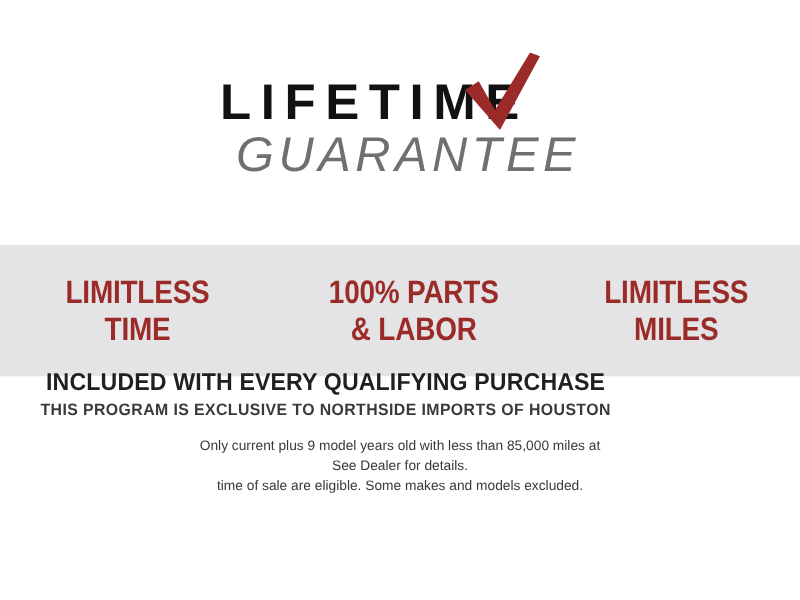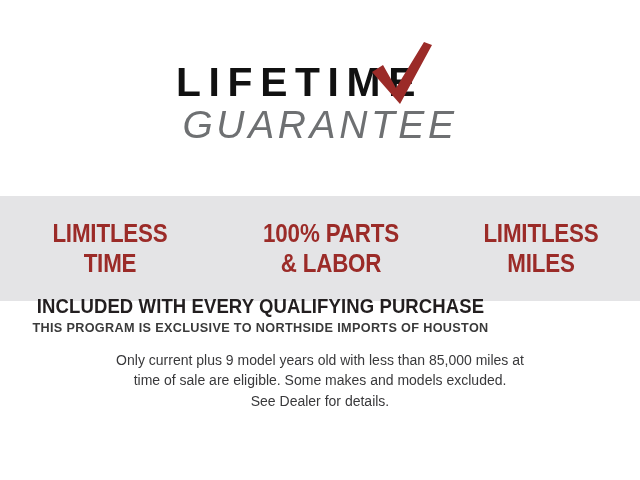--- a/index.html
+++ b/index.html
@@ -55,21 +55,21 @@
     position: absolute;
     left: 0;
     top: 63px;
     width: 288px;
     font-size: 39px;
     font-weight: 500;
     font-style: italic;
     color: #6e7072;
     letter-spacing: 3.6px;
     line-height: 1;
-    text-align: center;
+    text-align: right;
     white-space: nowrap;
   }
   .logo-check {
     position: absolute;
     left: 196px;
     top: 0px;
     width: 60px;
     height: 72px;
     pointer-events: none;
   }
@@ -128,21 +128,21 @@
   }
 
   
   .disclaimer-block {
     position: absolute;
     left: 50%;
     transform: translateX(-50%);
     top: 350px;
     width: 568px;
     text-align: center;
-    font-size: 14px;
+    font-size: 11px;
     color: #39393b;
     line-height: 1.45;
     font-weight: 400;
   }
   .disclaimer-line { display: block; white-space: nowrap; }
 </style>
 </head>
 <body>
 
 <div class="ad-canvas">
@@ -178,17 +178,17 @@
 
   </div>
 
   <div class="included-block">
     <div class="included-main">INCLUDED WITH EVERY QUALIFYING PURCHASE</div>
     <div class="included-sub">THIS PROGRAM IS EXCLUSIVE TO NORTHSIDE IMPORTS OF HOUSTON</div>
   </div>
 
   <div class="disclaimer-block">
     <span class="disclaimer-line">Only current plus 9 model years old with less than 85,000 miles at</span>
+    <span class="disclaimer-line">See Dealer for details.</span>
     <span class="disclaimer-line">time of sale are eligible. Some makes and models excluded.</span>
-    <span class="disclaimer-line">See Dealer for details.</span>
   </div>
 
 </div>
 
 </body></html>

